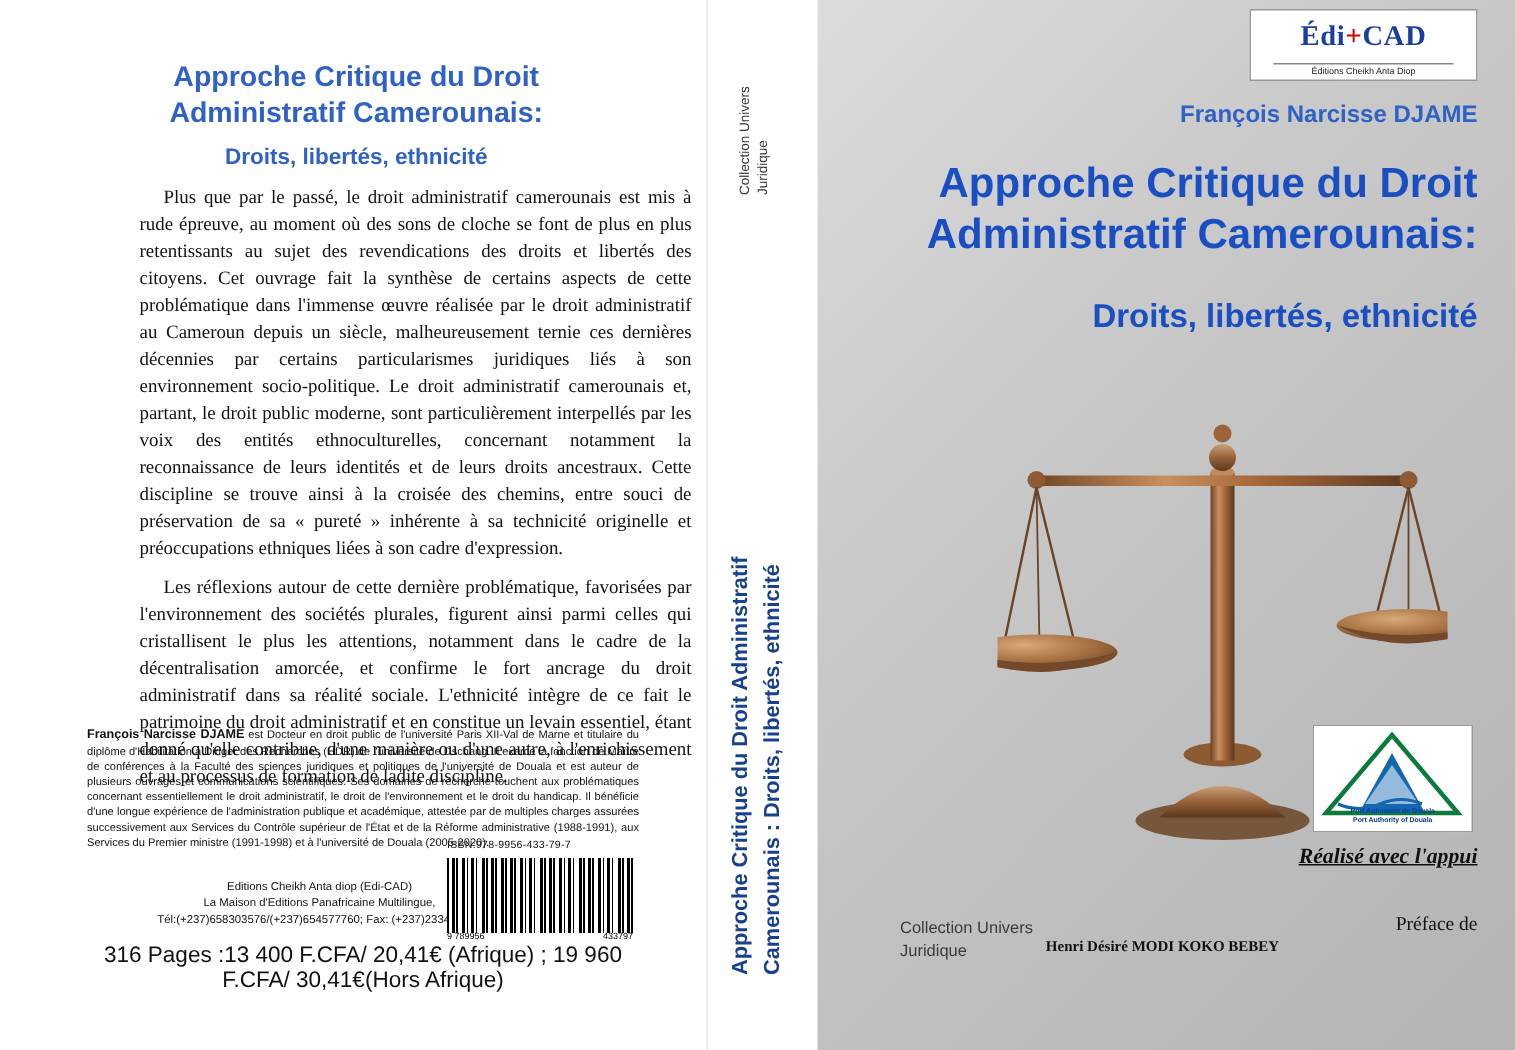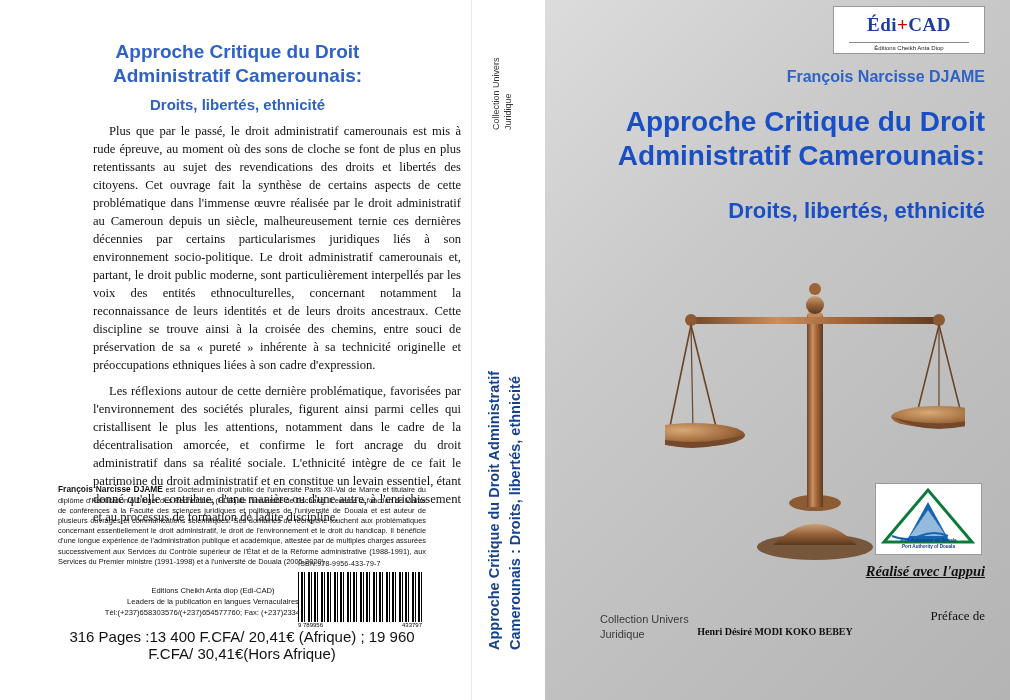--- a/index.html
+++ b/index.html
@@ -283,21 +283,21 @@
       <p>Plus que par le passé, le droit administratif camerounais est mis à rude épreuve, au moment où des sons de cloche se font de plus en plus retentissants au sujet des revendications des droits et libertés des citoyens. Cet ouvrage fait la synthèse de certains aspects de cette problématique dans l'immense œuvre réalisée par le droit administratif au Cameroun depuis un siècle, malheureusement ternie ces dernières décennies par certains particularismes juridiques liés à son environnement socio-politique. Le droit administratif camerounais et, partant, le droit public moderne, sont particulièrement interpellés par les voix des entités ethnoculturelles, concernant notamment la reconnaissance de leurs identités et de leurs droits ancestraux. Cette discipline se trouve ainsi à la croisée des chemins, entre souci de préservation de sa « pureté » inhérente à sa technicité originelle et préoccupations ethniques liées à son cadre d'expression.</p>
       <p>Les réflexions autour de cette dernière problématique, favorisées par l'environnement des sociétés plurales, figurent ainsi parmi celles qui cristallisent le plus les attentions, notamment dans le cadre de la décentralisation amorcée, et confirme le fort ancrage du droit administratif dans sa réalité sociale. L'ethnicité intègre de ce fait le patrimoine du droit administratif et en constitue un levain essentiel, étant donné qu'elle contribue, d'une manière ou d'une autre, à l'enrichissement et au processus de formation de ladite discipline.</p>
     </div>
 
     <div class="bio">
       <b>François Narcisse DJAME</b><span> est Docteur en droit public de l'université Paris XII-Val de Marne et titulaire du diplôme d'Habilitation à Diriger des Recherches (HDR) de l'université de Dschang. Il exerce la fonction de Maître de conférences à la Faculté des sciences juridiques et politiques de l'université de Douala et est auteur de plusieurs ouvrages et communications scientifiques. Ses domaines de recherche touchent aux problématiques concernant essentiellement le droit administratif, le droit de l'environnement et le droit du handicap. Il bénéficie d'une longue expérience de l'administration publique et académique, attestée par de multiples charges assurées successivement aux Services du Contrôle supérieur de l'État et de la Réforme administrative (1988-1991), aux Services du Premier ministre (1991-1998) et à l'université de Douala (2005-2020).</span>
     </div>
 
     <div class="publisher">
       <div>Editions Cheikh Anta diop (Edi-CAD)</div>
-      <div>Leaders de la publication en langues Vernaculaires</div>
+      <div>La Maison d'Editions Panafricaine Multilingue,</div>
       <div>Tél:(+237)658303576/(+237)654577760; Fax: (+237)233414797</div>
     </div>
 
     <div class="isbn-label">ISBN:978-9956-433-79-7</div>
     <div class="barcode"></div>
     <div class="barcode-digits">
       <span>9 789956</span>
       <span>433797</span>
     </div>
 

